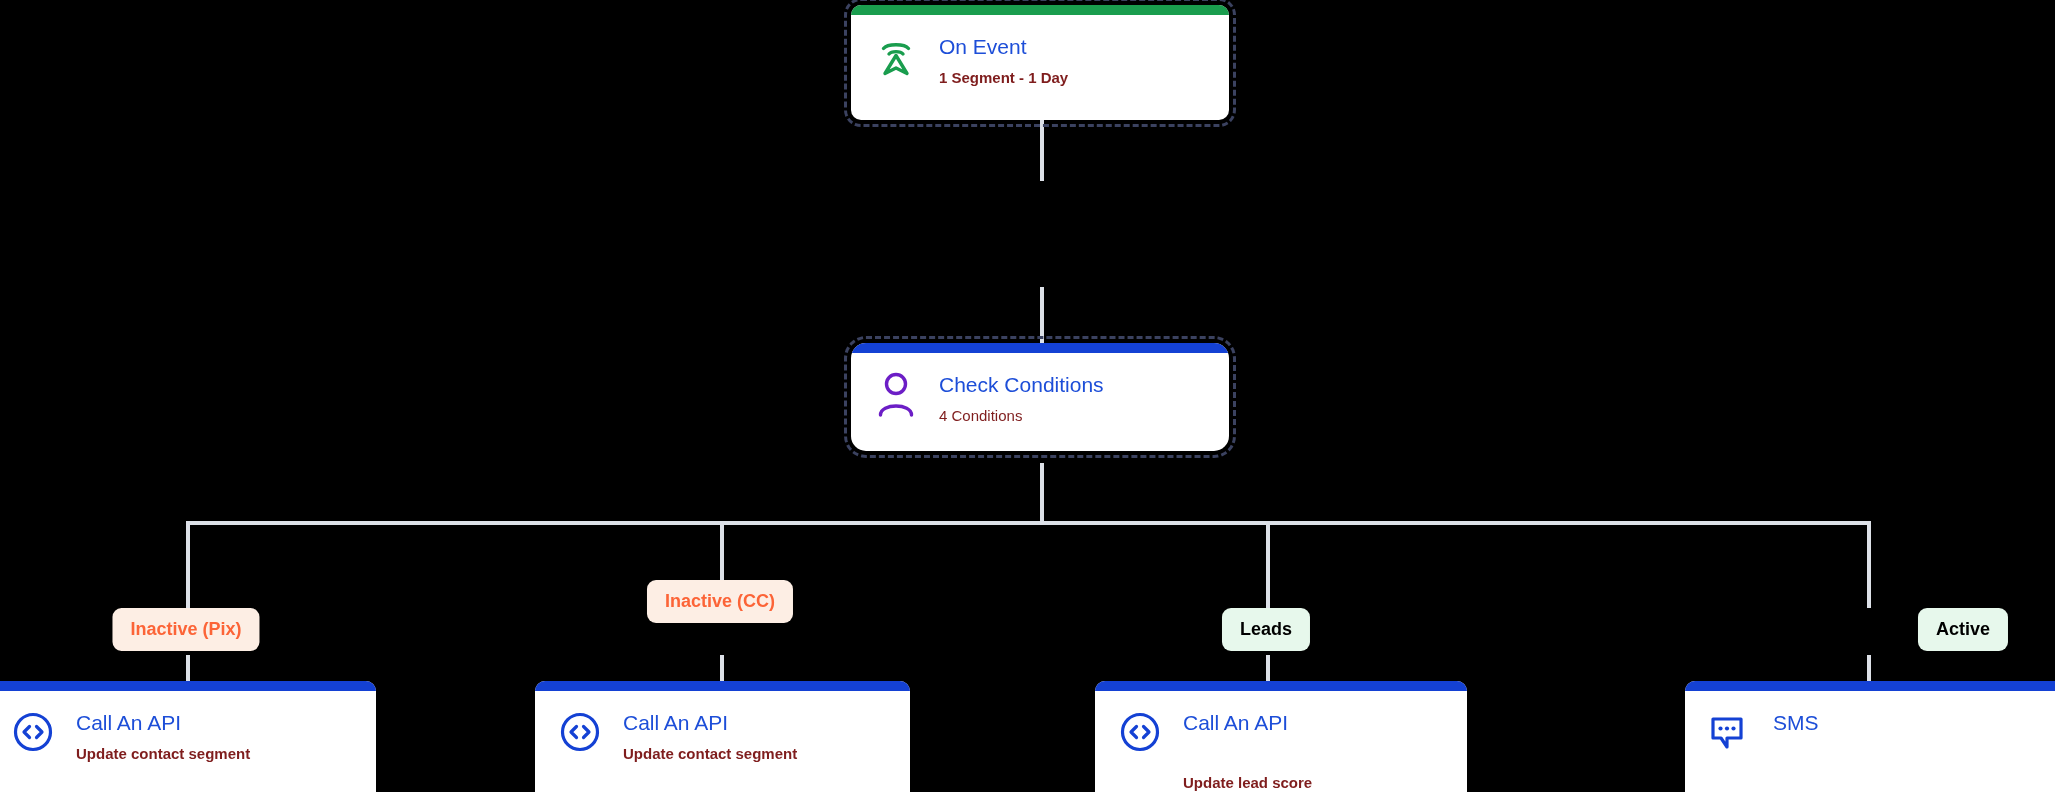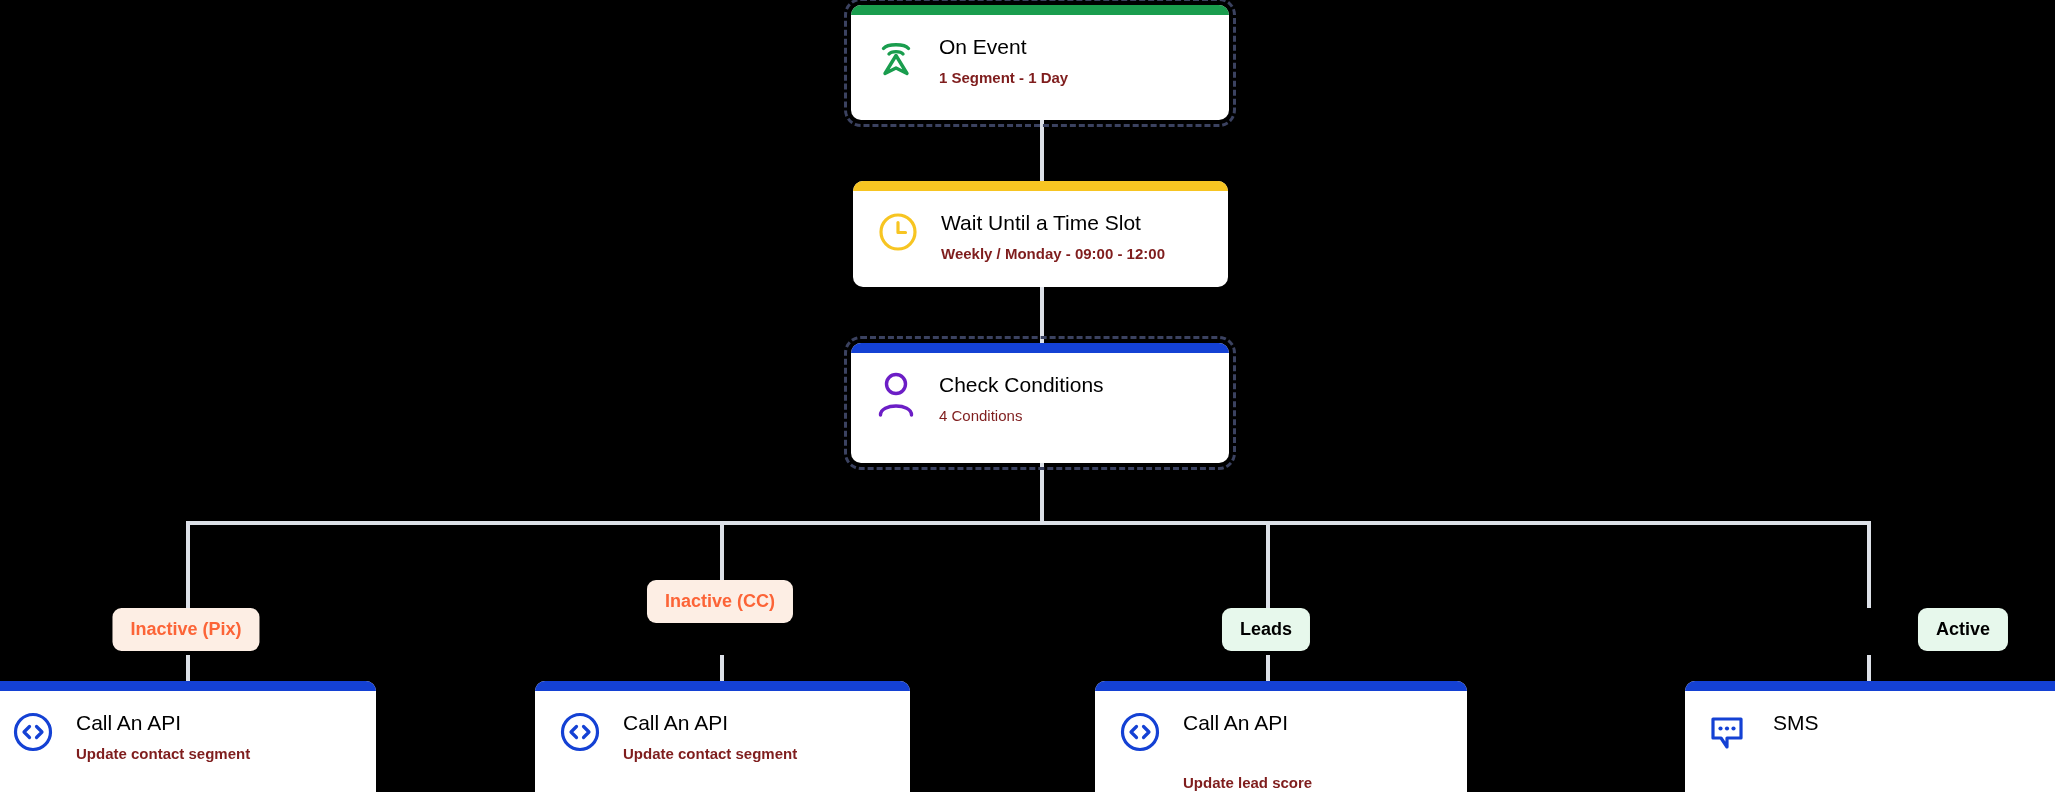--- a/index.html
+++ b/index.html
@@ -50,21 +50,21 @@
     width: 46px;
     height: 46px;
     display: flex;
     align-items: center;
     justify-content: center;
     margin-top: 2px;
   }
   .node .texts { padding-top: 3px; }
   .node .title {
     font-size: 21px;
-    color: #000000;
+    color: #1d4ed8;
     line-height: 1.25;
     white-space: nowrap;
     font-weight: 400;
   }
   .node .subtitle {
     font-size: 15px;
     color: #7f1d1d;
     line-height: 1.3;
     margin-top: 8px;
     white-space: nowrap;
@@ -125,37 +125,22 @@
           <path d="M22 21.5 L33 39.5 L22 34 L11 39.5 Z"></path>
         </svg>
       </span>
       <span class="texts">
         <span class="title">On Event</span>
         <span class="subtitle" style="display:block;">1 Segment - 1 Day</span>
       </span>
     </div>
   </div>
 
-  <div class="node" style="left:853px; top:181px; width:375px; height:106px;">
-    <div class="accent" style="background:#f7c522;"></div>
-    <div class="body">
-      <span class="icon">
-        <svg width="44" height="44" viewBox="0 0 44 44" fill="none" stroke="#f7c522" stroke-width="3.2" stroke-linecap="round" stroke-linejoin="round">
-          <circle cx="22" cy="22" r="17"></circle>
-          <path d="M22 12.5 L22 22.5 L29.5 22.5"></path>
-        </svg>
-      </span>
-      <span class="texts">
-        <span class="title">Wait Until a Time Slot</span>
-        <span class="subtitle" style="display:block;">Weekly / Monday - 09:00 - 12:00</span>
-      </span>
-    </div>
-  </div>
-
-  <div class="node selected" style="left:851px; top:343px; width:378px; height:120px;">
+
+  <div class="node selected" style="left:851px; top:343px; width:378px; height:108px;border-radius:15px;">
     <div class="accent" style="background:#1441d4;"></div>
     <div class="body">
       <span class="icon">
         <svg width="44" height="46" viewBox="0 0 44 46" fill="none" stroke="#6c1ec6" stroke-width="3.4" stroke-linecap="round" stroke-linejoin="round">
           <circle cx="22" cy="13" r="9.5"></circle>
           <path d="M6.5 44 C6.5 32, 37.5 32, 37.5 44"></path>
         </svg>
       </span>
       <span class="texts">
         <span class="title">Check Conditions</span>

